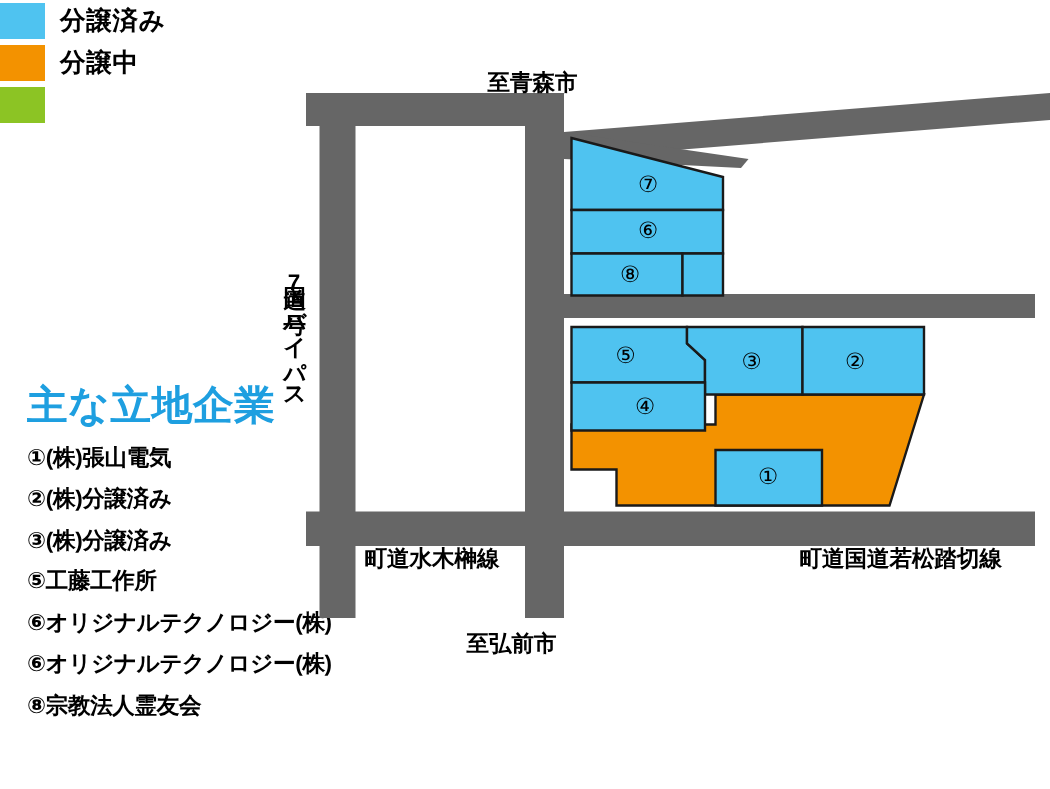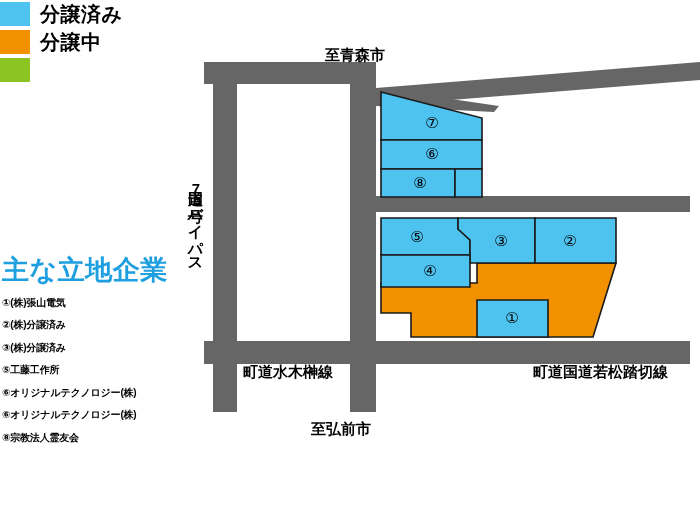--- a/index.html
+++ b/index.html
@@ -33,45 +33,45 @@
     height: 27px;
     margin-bottom: 1px;
   }
   .legend-swatch {
     width: 30px;
     height: 24px;
     flex: 0 0 30px;
   }
   .legend-label {
     margin-left: 10px;
-    font-size: 20px;
+    font-size: 17px;
     font-weight: bold;
     letter-spacing: 0.5px;
     white-space: nowrap;
     line-height: 1;
   }
 
   
   #company-panel {
     position: absolute;
-    left: 0;
+    left: 16px;
     top: 256px;
     width: 250px;
   }
   #company-title {
     font-size: 27px;
     font-weight: bold;
     color: #1e9fe0;
     letter-spacing: 0.5px;
     line-height: 1.1;
     margin: 0 0 12px 2px;
     white-space: nowrap;
   }
   .company-item {
-    font-size: 10px;
+    font-size: 15px;
     font-weight: bold;
     line-height: 1;
     margin: 0 0 12.5px 2px;
     white-space: nowrap;
     letter-spacing: -0.2px;
   }
 
   
   #map {
     position: absolute;

